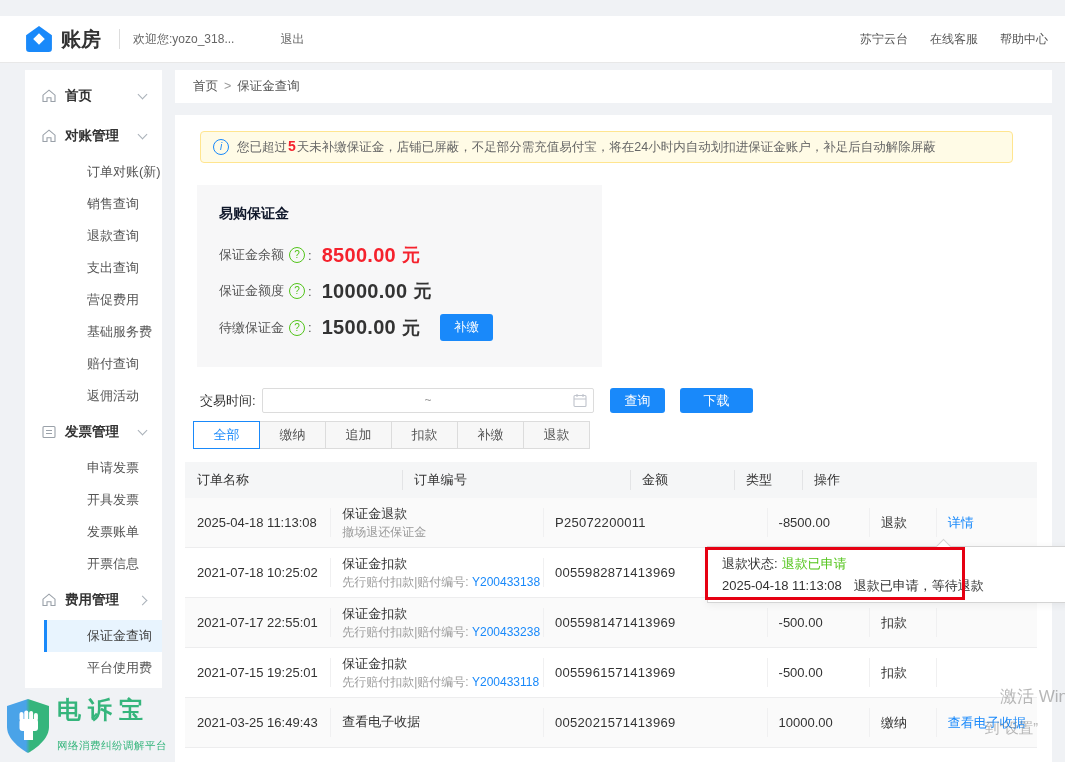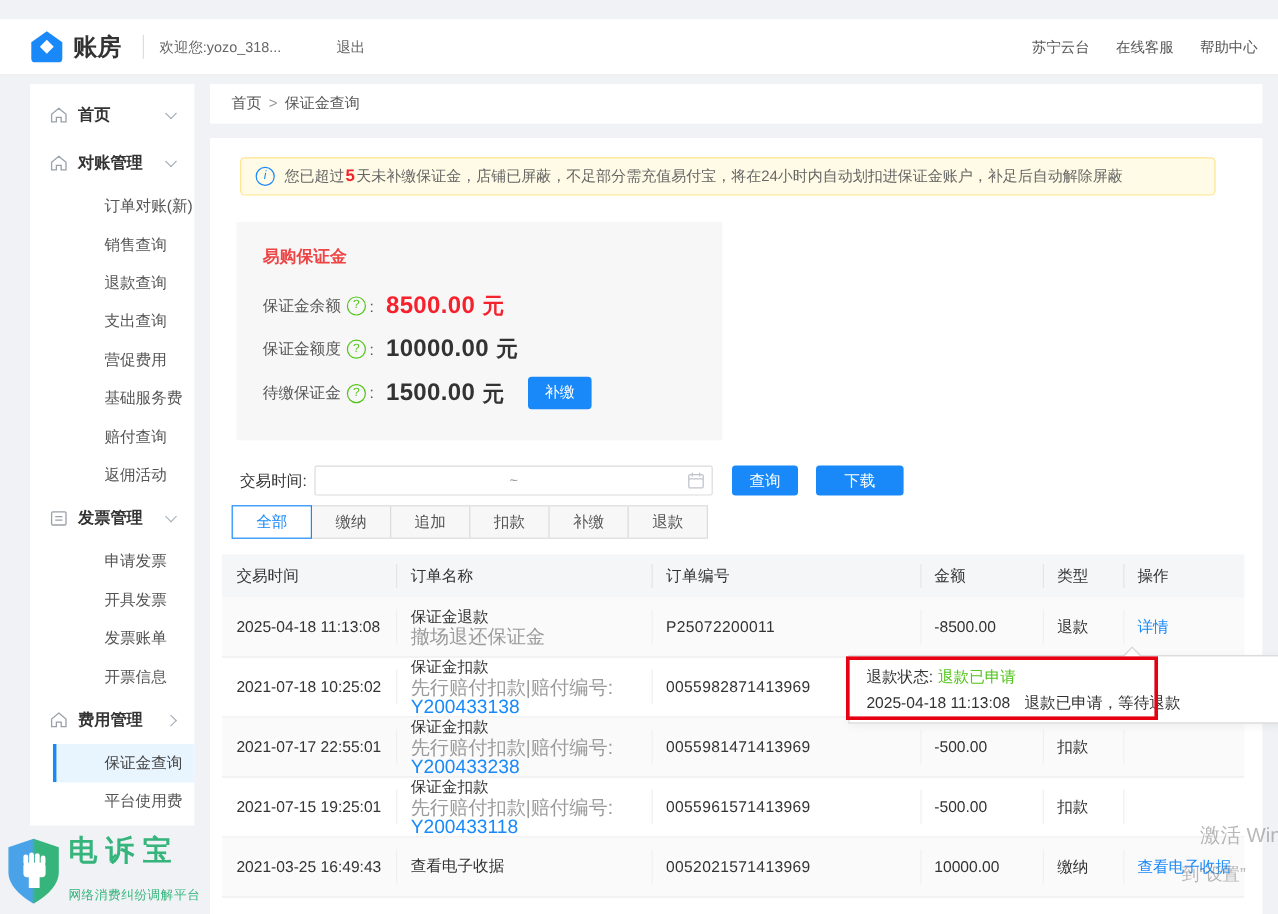--- a/index.html
+++ b/index.html
@@ -36,21 +36,21 @@
   .content{position:absolute;left:175px;top:115px;width:877px;height:647px;background:#fff;}
   
   .banner{position:absolute;left:25px;top:16px;width:813px;height:32px;box-sizing:border-box;
           background:#fffbe6;border:1px solid #ffe58f;border-radius:4px;
           display:flex;align-items:center;padding:0 12px;font-size:12.5px;color:#666;}
   .iico{width:14px;height:14px;border:1px solid #1989fa;border-radius:50%;color:#1989fa;
         font-size:10px;line-height:14px;text-align:center;font-style:italic;margin-right:8px;flex:0 0 auto;}
   .banner b{color:#f5222d;font-size:14px;padding:0 1px;}
   
   .dp{position:absolute;left:22px;top:70px;width:405px;height:182px;background:#f7f7f8;}
-  .dp .dptitle{position:absolute;left:22px;top:20px;font-size:14px;font-weight:bold;color:#ef4444;}
+  .dp .dptitle{position:absolute;left:22px;top:20px;font-size:14px;font-weight:bold;color:#0f172a;}
   .dprow{position:absolute;left:22px;display:flex;align-items:center;}
   .dprow .dlabel{font-size:13px;color:#555;}
   .qico{width:14px;height:14px;border:1px solid #52c41a;border-radius:50%;color:#52c41a;
         font-size:10px;line-height:14px;text-align:center;margin:0 3px 0 5px;flex:0 0 auto;}
   .dprow .dcolon{font-size:13px;color:#555;}
   .dprow .dval{margin-left:10px;font-size:20px;font-weight:bold;color:#333;letter-spacing:0.3px;}
   .dprow .dunit{margin-left:6px;font-size:18px;font-weight:bold;color:#333;}
   .dprow.red .dval,.dprow.red .dunit{color:#f5222d;}
   .bubtn{margin-left:20px;background:#1989fa;color:#fff;font-size:12.5px;border:none;
          border-radius:3px;padding:5px 14px;cursor:pointer;}
@@ -78,21 +78,21 @@
   .thead{display:flex;height:36px;background:#f5f6f7;align-items:center;}
   .th{font-size:13px;color:#333;box-sizing:border-box;padding-left:12px;position:relative;height:36px;line-height:36px;}
   .th:not(:first-child)::before{content:"";position:absolute;left:0;top:8px;bottom:8px;width:1px;background:#e3e4e6;}
   .tr{display:flex;height:49px;border-bottom:1px solid #ededee;align-items:stretch;}
   .tr:nth-child(even){background:#fafafa;}
   .td{font-size:13px;color:#333;box-sizing:border-box;padding-left:12px;position:relative;
       display:flex;flex-direction:column;justify-content:center;}
   .td:not(:first-child)::before{content:"";position:absolute;left:0;top:10px;bottom:10px;width:1px;background:#f0f0f1;}
   .c0{width:148px;}.c1{width:217px;}.c2{width:228px;letter-spacing:0.3px;}.c3{width:88px;}.c4{width:68px;margin-left:16px;}.c5{width:103px;}
   .nm{font-size:13px;color:#333;line-height:17px;}
-  .sub{font-size:16px;color:#9b9b9b;line-height:16px;margin-top:2px;}
+  .sub{font-size:12px;color:#9b9b9b;line-height:16px;margin-top:2px;}
   .sub span:empty{display:none;}
   .sublink{color:#1989fa;cursor:pointer;}
   .alink{color:#1989fa;cursor:pointer;}
   .alink:empty{display:none;}
   
   .tooltip{position:absolute;left:707px;top:546px;width:365px;height:57px;background:#fff;
            border:1px solid #d4d4d4;box-sizing:border-box;z-index:20;
            box-shadow:0 2px 8px rgba(0,0,0,.06);padding:8px 14px;}
   .tooltip .caret{position:absolute;top:-6px;left:230px;width:10px;height:10px;background:#fff;
                   border-left:1px solid #d4d4d4;border-top:1px solid #d4d4d4;transform:rotate(45deg);}
@@ -243,21 +243,20 @@
       <span class="tab active">全部</span>
       <span class="tab">缴纳</span>
       <span class="tab">追加</span>
       <span class="tab">扣款</span>
       <span class="tab">补缴</span>
       <span class="tab">退款</span>
     </div>
 
     <div class="tbl">
       <div class="thead">
-        <span class="th c0">交易时间</span>
         <span class="th c1">订单名称</span>
         <span class="th c2">订单编号</span>
         <span class="th c3">金额</span>
         <span class="th c4">类型</span>
         <span class="th c5">操作</span>
       </div>
 
       <div class="tr">
         <div class="td c0">2025-04-18 11:13:08</div>
         <div class="td c1">

